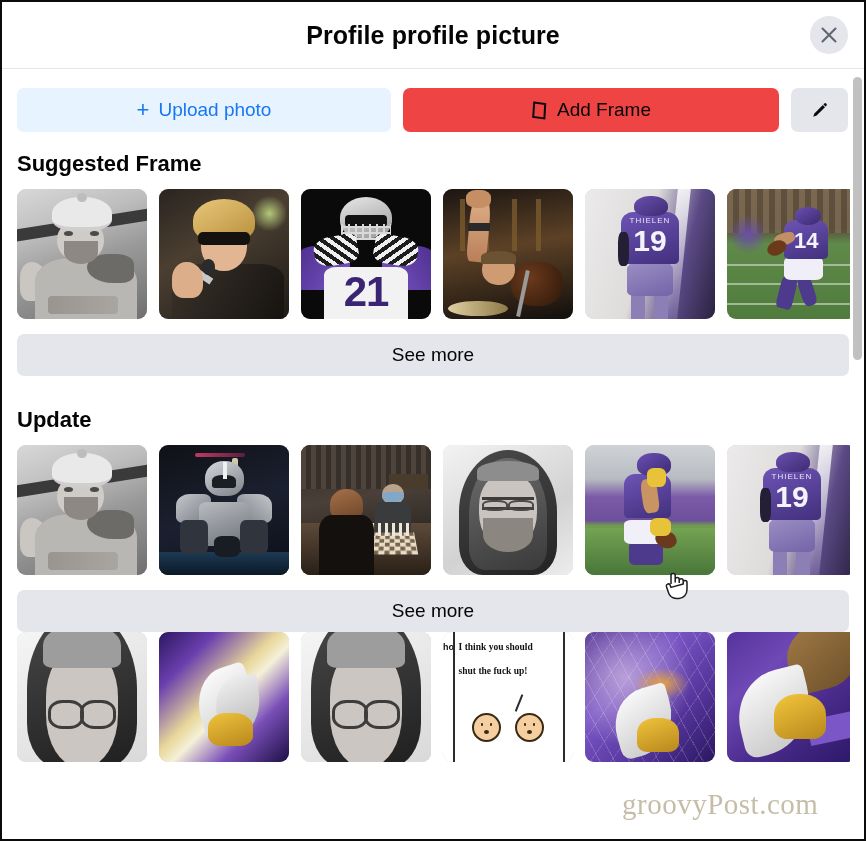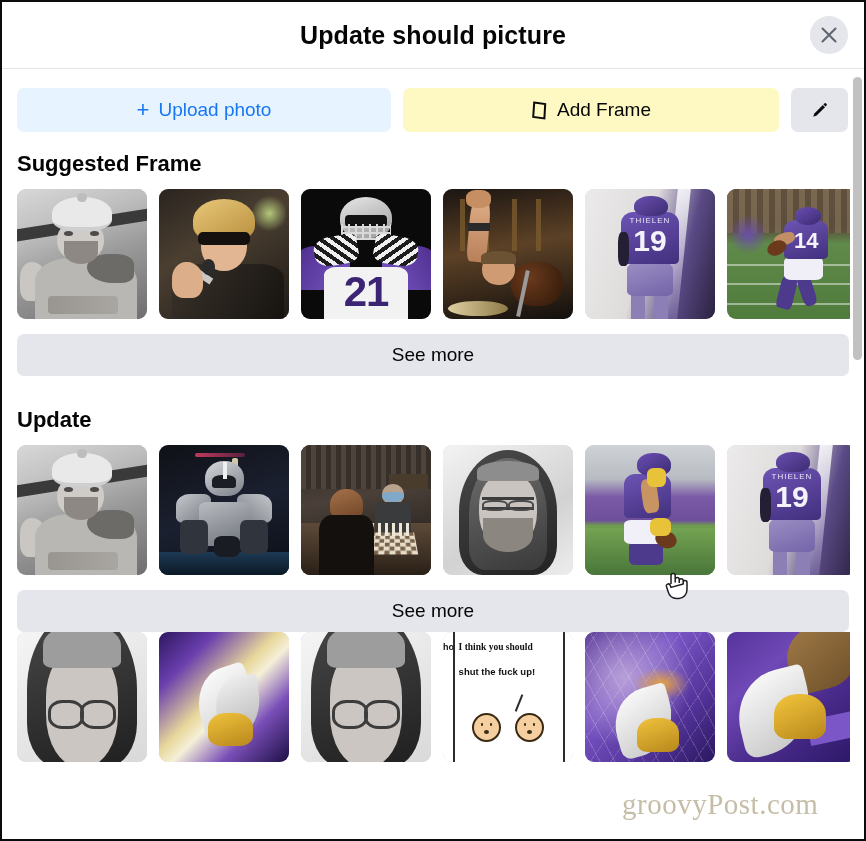--- a/index.html
+++ b/index.html
@@ -88,21 +88,21 @@
     color: #1877f2;
   }
   #upload-photo-button .plus {
     font-size: 22px;
     line-height: 1;
     font-weight: 400;
   }
   #add-frame-button {
     flex: 0 0 376px;
     width: 376px;
-    background: #fef9c3;
+    background: #ef4444;
     color: #050505;
   }
   #edit-button {
     flex: 0 0 57px;
     width: 57px;
     background: #e4e6eb;
   }
 
   .frame-icon, .pencil-icon { display: block; }
 
@@ -448,21 +448,21 @@
   .art-vik1 .gold{position:absolute;left:38%;top:62%;width:34%;height:26%;
     background:linear-gradient(160deg,#f0c33c,#b8871c);border-radius:42% 42% 30% 30%;}
 
   
   .art-comic .p-bg{background:#ffffff;}
   .art-comic .pane{position:absolute;top:0;bottom:0;border-left:2px solid #2b2b2b;}
   .art-comic .pane.a{left:8%;} .art-comic .pane.b{left:92%;}
   .art-comic .t1{position:absolute;left:12%;top:8%;width:78%;
     font-family:Liberation Serif, serif;font-size:9.5px;color:#111;font-weight:bold;}
   .art-comic .t2{position:absolute;left:12%;top:26%;width:78%;
-    font-family:Liberation Sans, sans-serif;font-size:9.5px;color:#111;font-weight:bold;}
+    font-family:Liberation Serif, serif;font-size:9.5px;color:#111;font-weight:bold;}
   .art-comic .t0{position:absolute;left:0%;top:8%;width:8%;
     font-family:"Liberation Sans",sans-serif;font-size:9px;color:#111;font-weight:bold;
     overflow:hidden;}
   .art-comic .egg{position:absolute;width:23%;height:23%;border:2px solid #3a2a14;
     border-radius:50%;background:#f6cfa0;top:62%;}
   .art-comic .egg.l{left:22%;} .art-comic .egg.r{left:55%;}
   .art-comic .egg .e{position:absolute;width:9%;height:9%;background:#3a2a14;border-radius:50%;top:34%;}
   .art-comic .egg .e.a{left:28%;} .art-comic .egg .e.b{left:62%;}
   .art-comic .egg .m{position:absolute;left:40%;top:58%;width:20%;height:16%;
     background:#3a2a14;border-radius:50%;}
@@ -497,21 +497,21 @@
      background:linear-gradient(155deg,#f3c63c,#b8871c);border-radius:46% 46% 26% 26%;}
   .art-vik3 .purpleband{position:absolute;left:62%;top:64%;width:40%;height:20%;
      background:#7a56c6;transform:rotate(-12deg);}
 </style>
 </head>
 <body>
 
 <div id="dialog">
 
   <div id="dialog-header">
-    <div id="dialog-title">Update should picture</div>
+    <div id="dialog-title">Profile profile picture</div>
     <button id="close-button" aria-label="Close">
       <span>
         <svg width="18" height="18" viewBox="0 0 18 18">
           <path d="M2.5 2.5 L15.5 15.5 M15.5 2.5 L2.5 15.5" stroke="#606770" stroke-width="2.1" stroke-linecap="round" fill="none"></path>
         </svg>
       </span>
     </button>
   </div>
 
   <div id="scroll-body">

